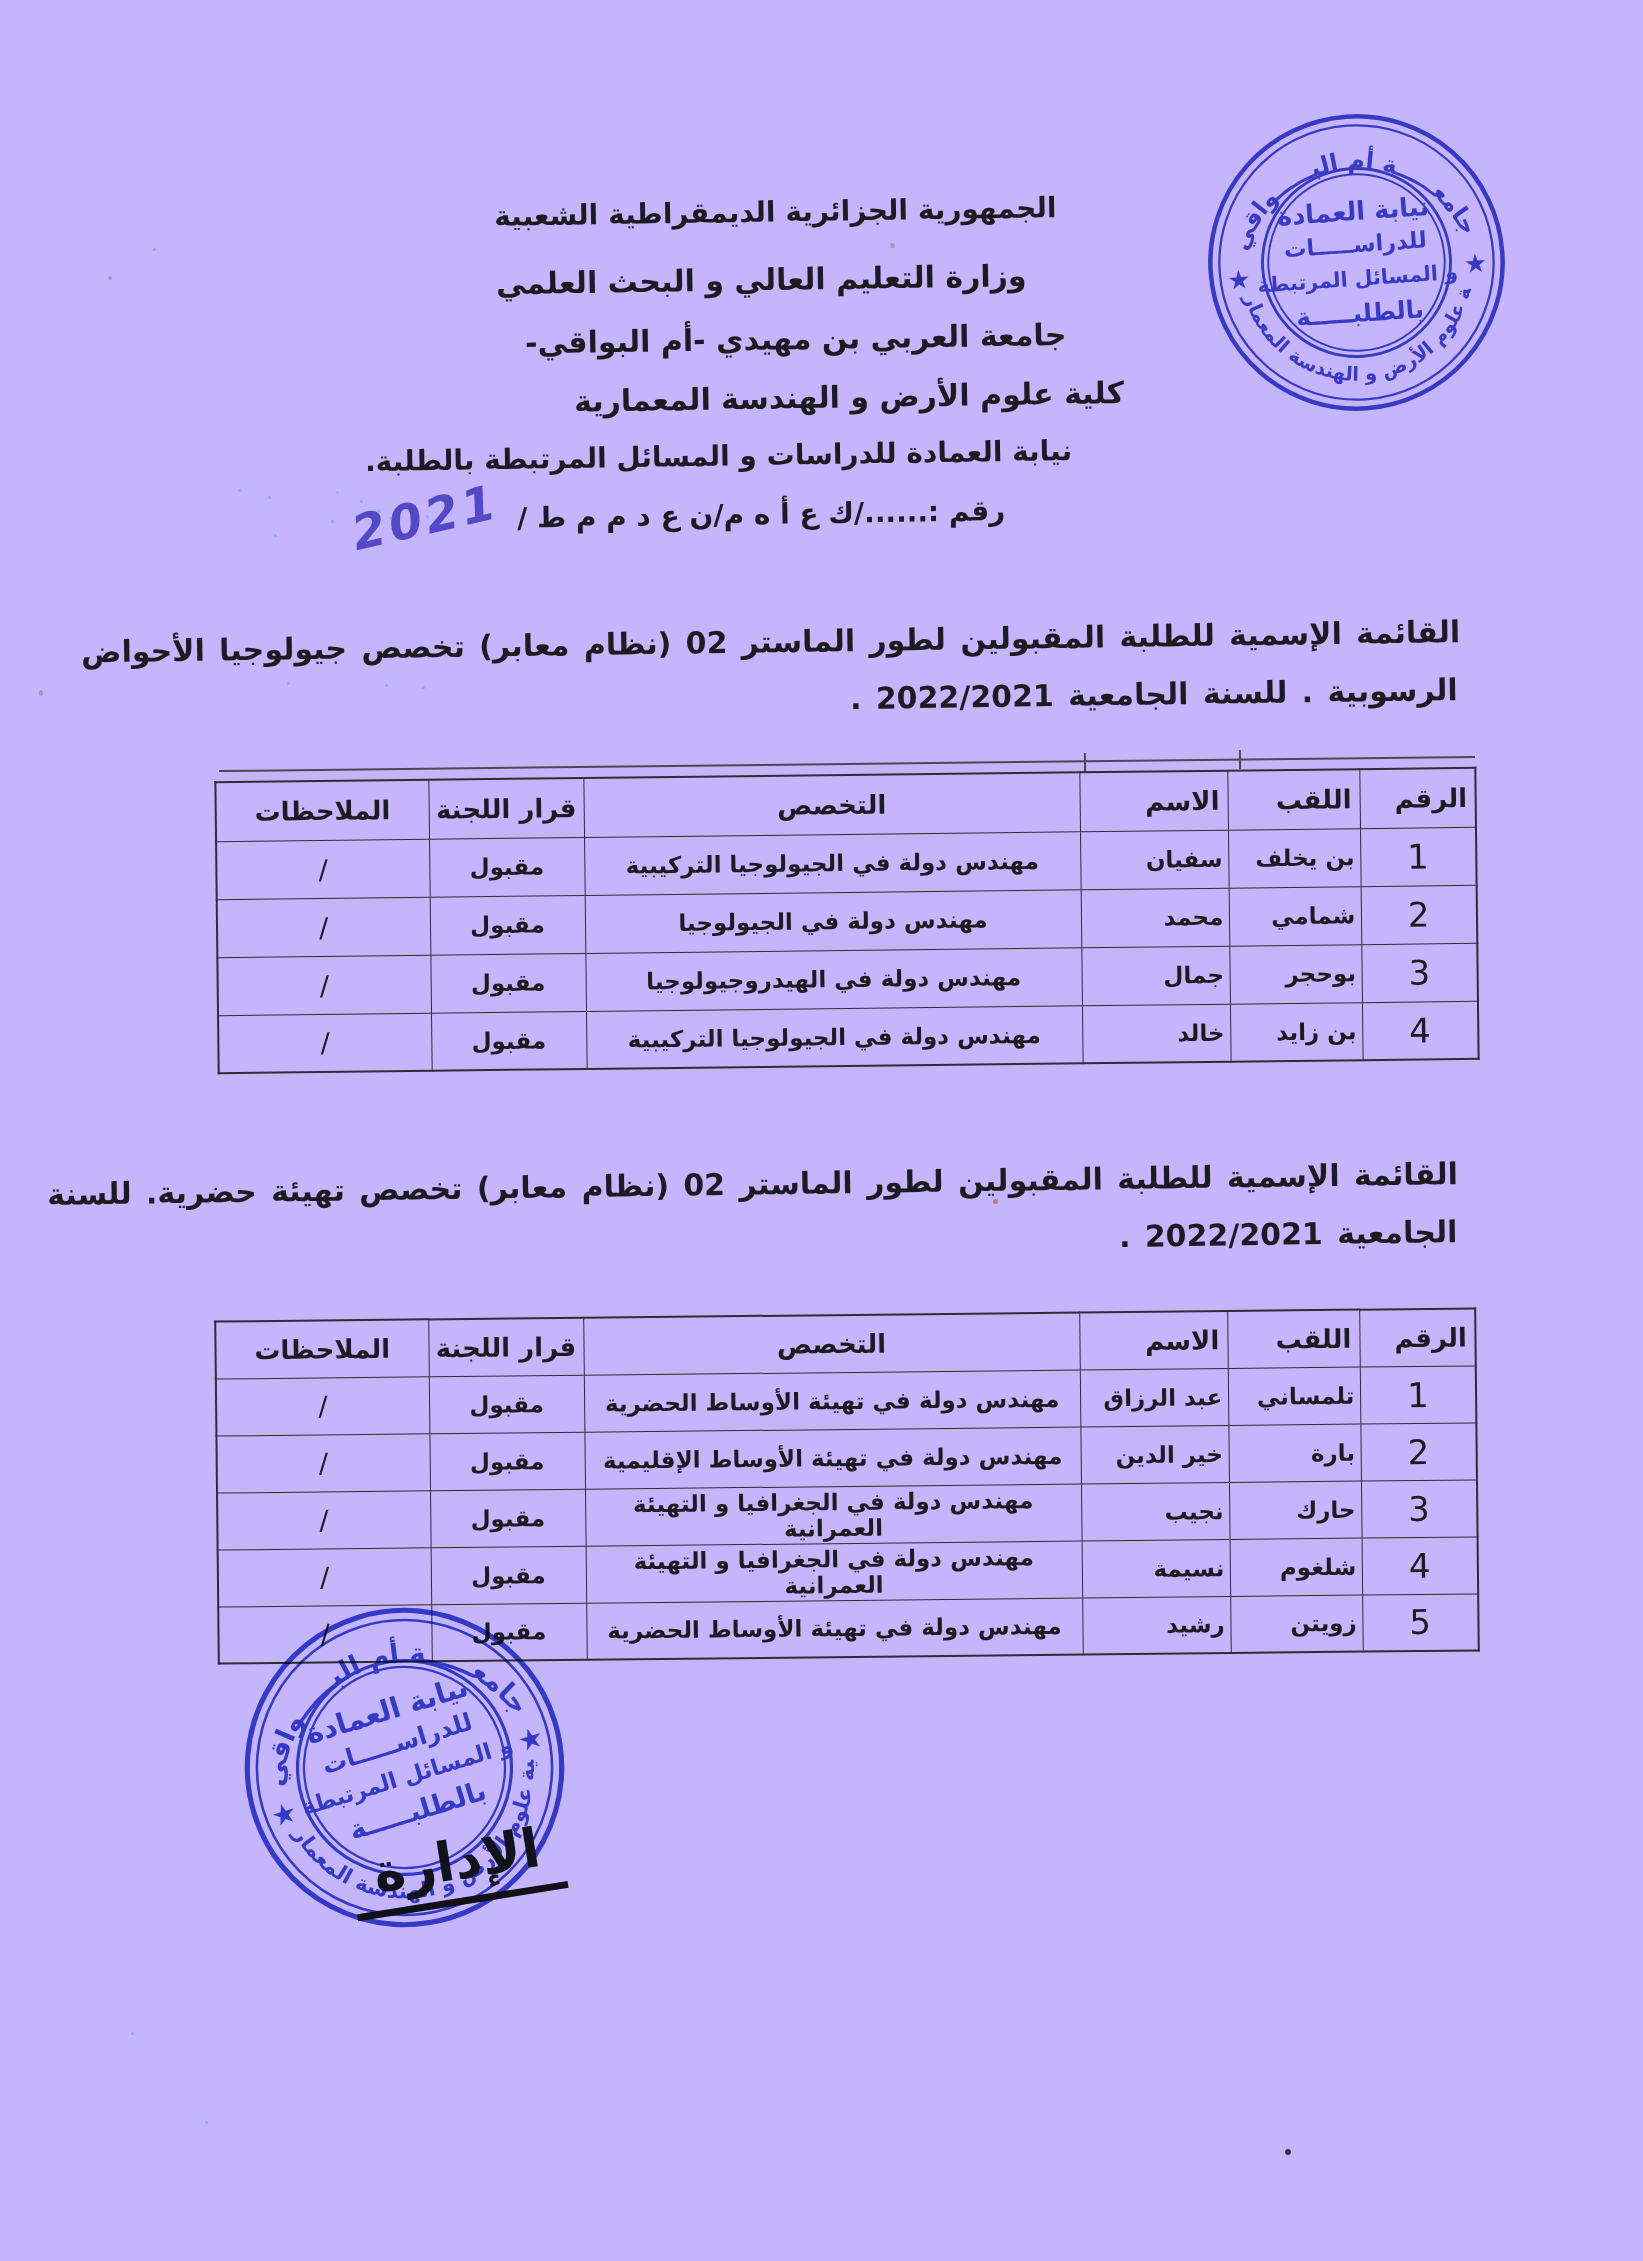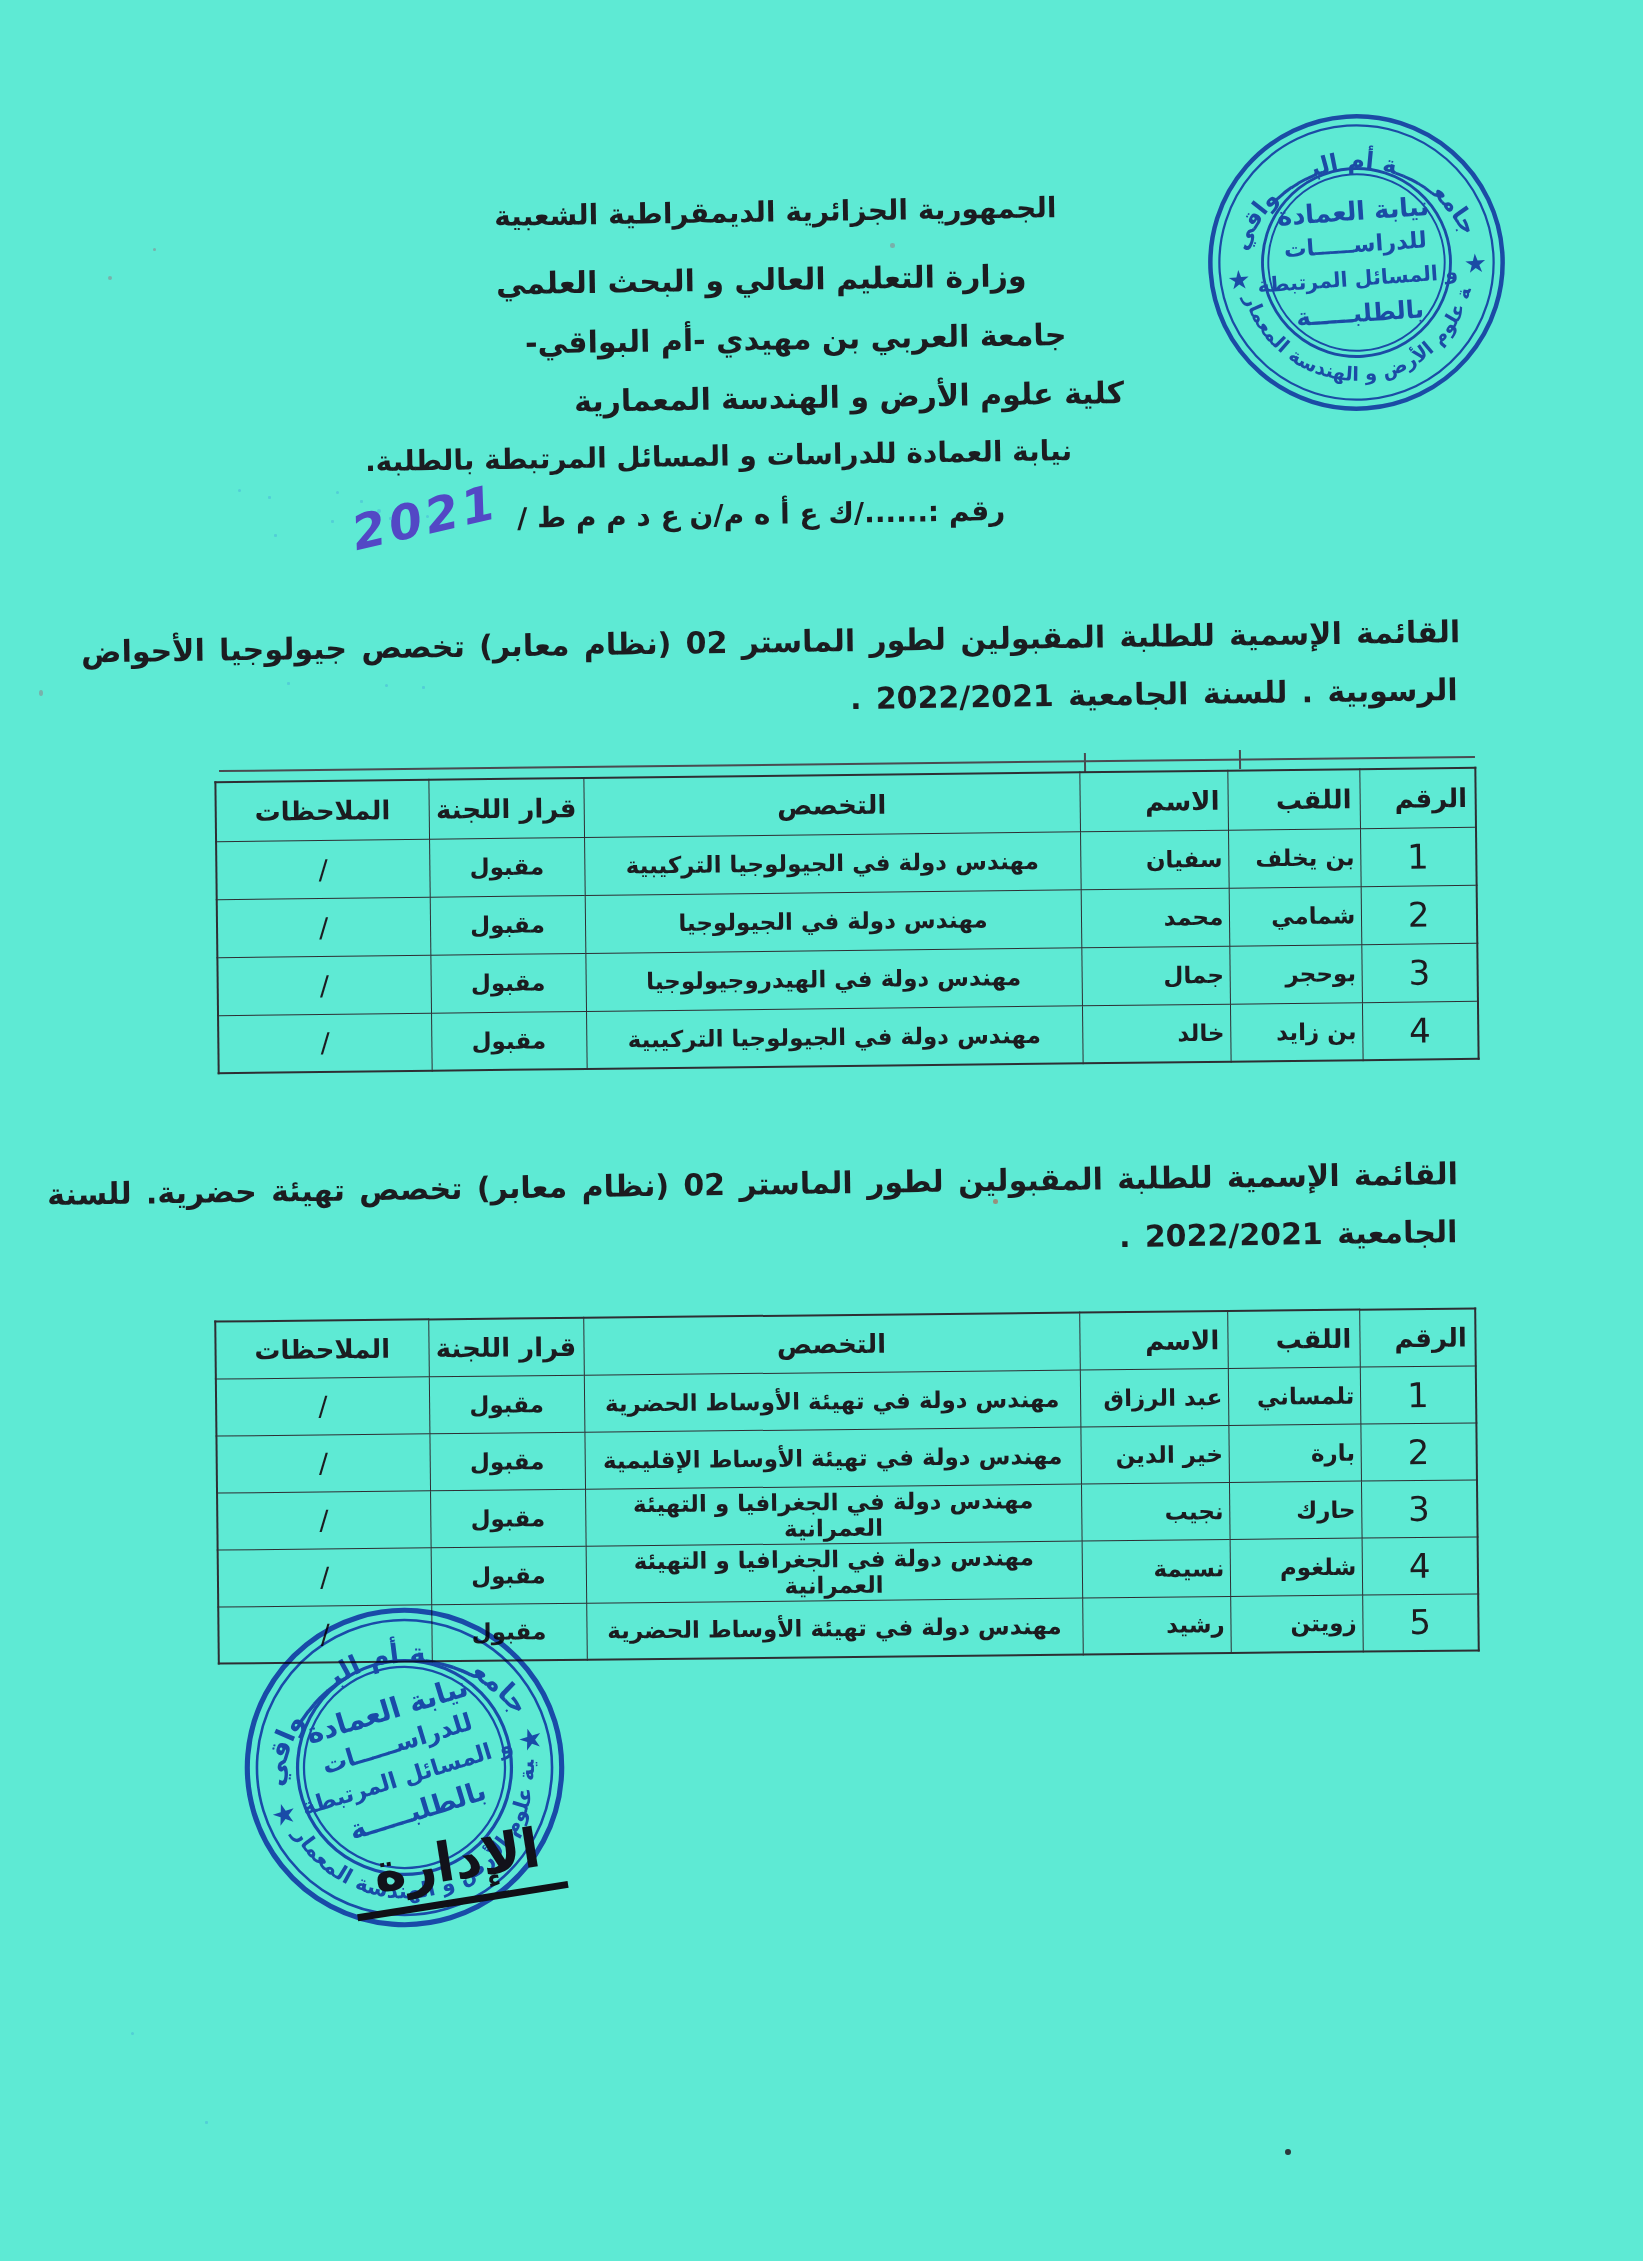--- a/index.html
+++ b/index.html
@@ -1,18 +1,18 @@
 <!DOCTYPE html>
 <html lang="ar" style="font-size:10.3px"><head>
 <meta charset="utf-8">
 <style>
   html,body{margin:0;padding:0;background:#e8e8e8;}
   .sheet{
     position:relative;width:1644px;height:2261px;margin:0 auto;
-    background:#5eead4;overflow:hidden;
+    background:#c4b5fd;overflow:hidden;
     font-family:"DejaVu Sans",sans-serif;color:#1c1c20;
   }
   
   .hline{
     position:absolute;direction:rtl;white-space:nowrap;
     font-weight:700;transform:rotate(-0.9deg);transform-origin:right center;
   }
   .h1{top:191px;right:588px;font-size:28px;}
   .h2{top:258px;right:617px;font-size:30px;}
   .h3{top:317px;right:578px;font-size:30px;}

